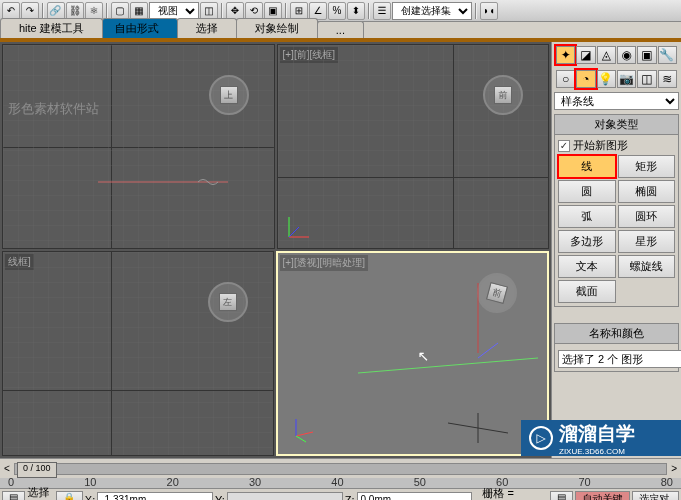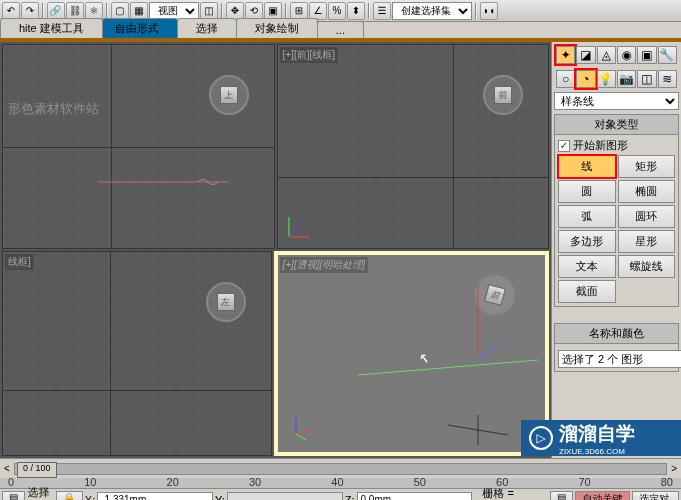--- a/index.html
+++ b/index.html
@@ -11,21 +11,21 @@
 .tb-dropdown { height: 18px; border: 1px solid #888; background: #fff; padding: 0 4px; font-size: 10px; }
 
 .tabs-row { height: 20px; background: #d4d0c8; display: flex; align-items: flex-end; border-bottom: 4px solid #a16207; }
 .tab { padding: 2px 18px; background: #d4d0c8; border: 1px solid #888; border-bottom: none; border-radius: 3px 3px 0 0; font-size: 11px; margin-right: -1px; }
 .tab.active { background: #0369a1; padding-left: 12px; }
 
 .main { display: flex; height: 416px; }
 .viewports { width: 551px; background: #555; display: flex; flex-direction: column; padding: 2px; gap: 2px; }
 .vp-row { display: flex; gap: 2px; flex: 1; }
 .viewport { flex: 1; background: #5a5a5a; border: 1px solid #333; position: relative; overflow: hidden; }
-.viewport.active { border: 4px solid #fef9c3; font-style: italic; }
+.viewport.active { border: 2px solid #fef9c3; }
 .vp-label { position: absolute; top: 2px; left: 2px; color: #aaa; font-size: 10px; background: rgba(0,0,0,0.2); padding: 1px 3px; }
 .vp-grid { position: absolute; inset: 0; }
 .vp-cube { position: absolute; top: 30px; right: 25px; width: 40px; height: 40px; border: 2px solid #888; border-radius: 50%; display: flex; align-items: center; justify-content: center; background: rgba(200,200,200,0.2); }
 .vp-cube-inner { width: 18px; height: 18px; background: linear-gradient(#ddd,#aaa); border: 1px solid #666; font-size: 9px; display: flex; align-items: center; justify-content: center; color: #555; }
 
 .cmd-panel { width: 130px; background: #d4d0c8; border-left: 1px solid #888; padding: 2px; }
 .cmd-tabs { display: flex; gap: 1px; margin-bottom: 4px; padding: 2px; }
 .cmd-tab { width: 20px; height: 18px; border: 1px solid #888; background: linear-gradient(#f0f0f0,#d0d0d0); display: flex; align-items: center; justify-content: center; font-size: 12px; }
 .cmd-tab.active { background: #ffcc66; }
 .cmd-tab.highlight { outline: 2px solid #f00; }

